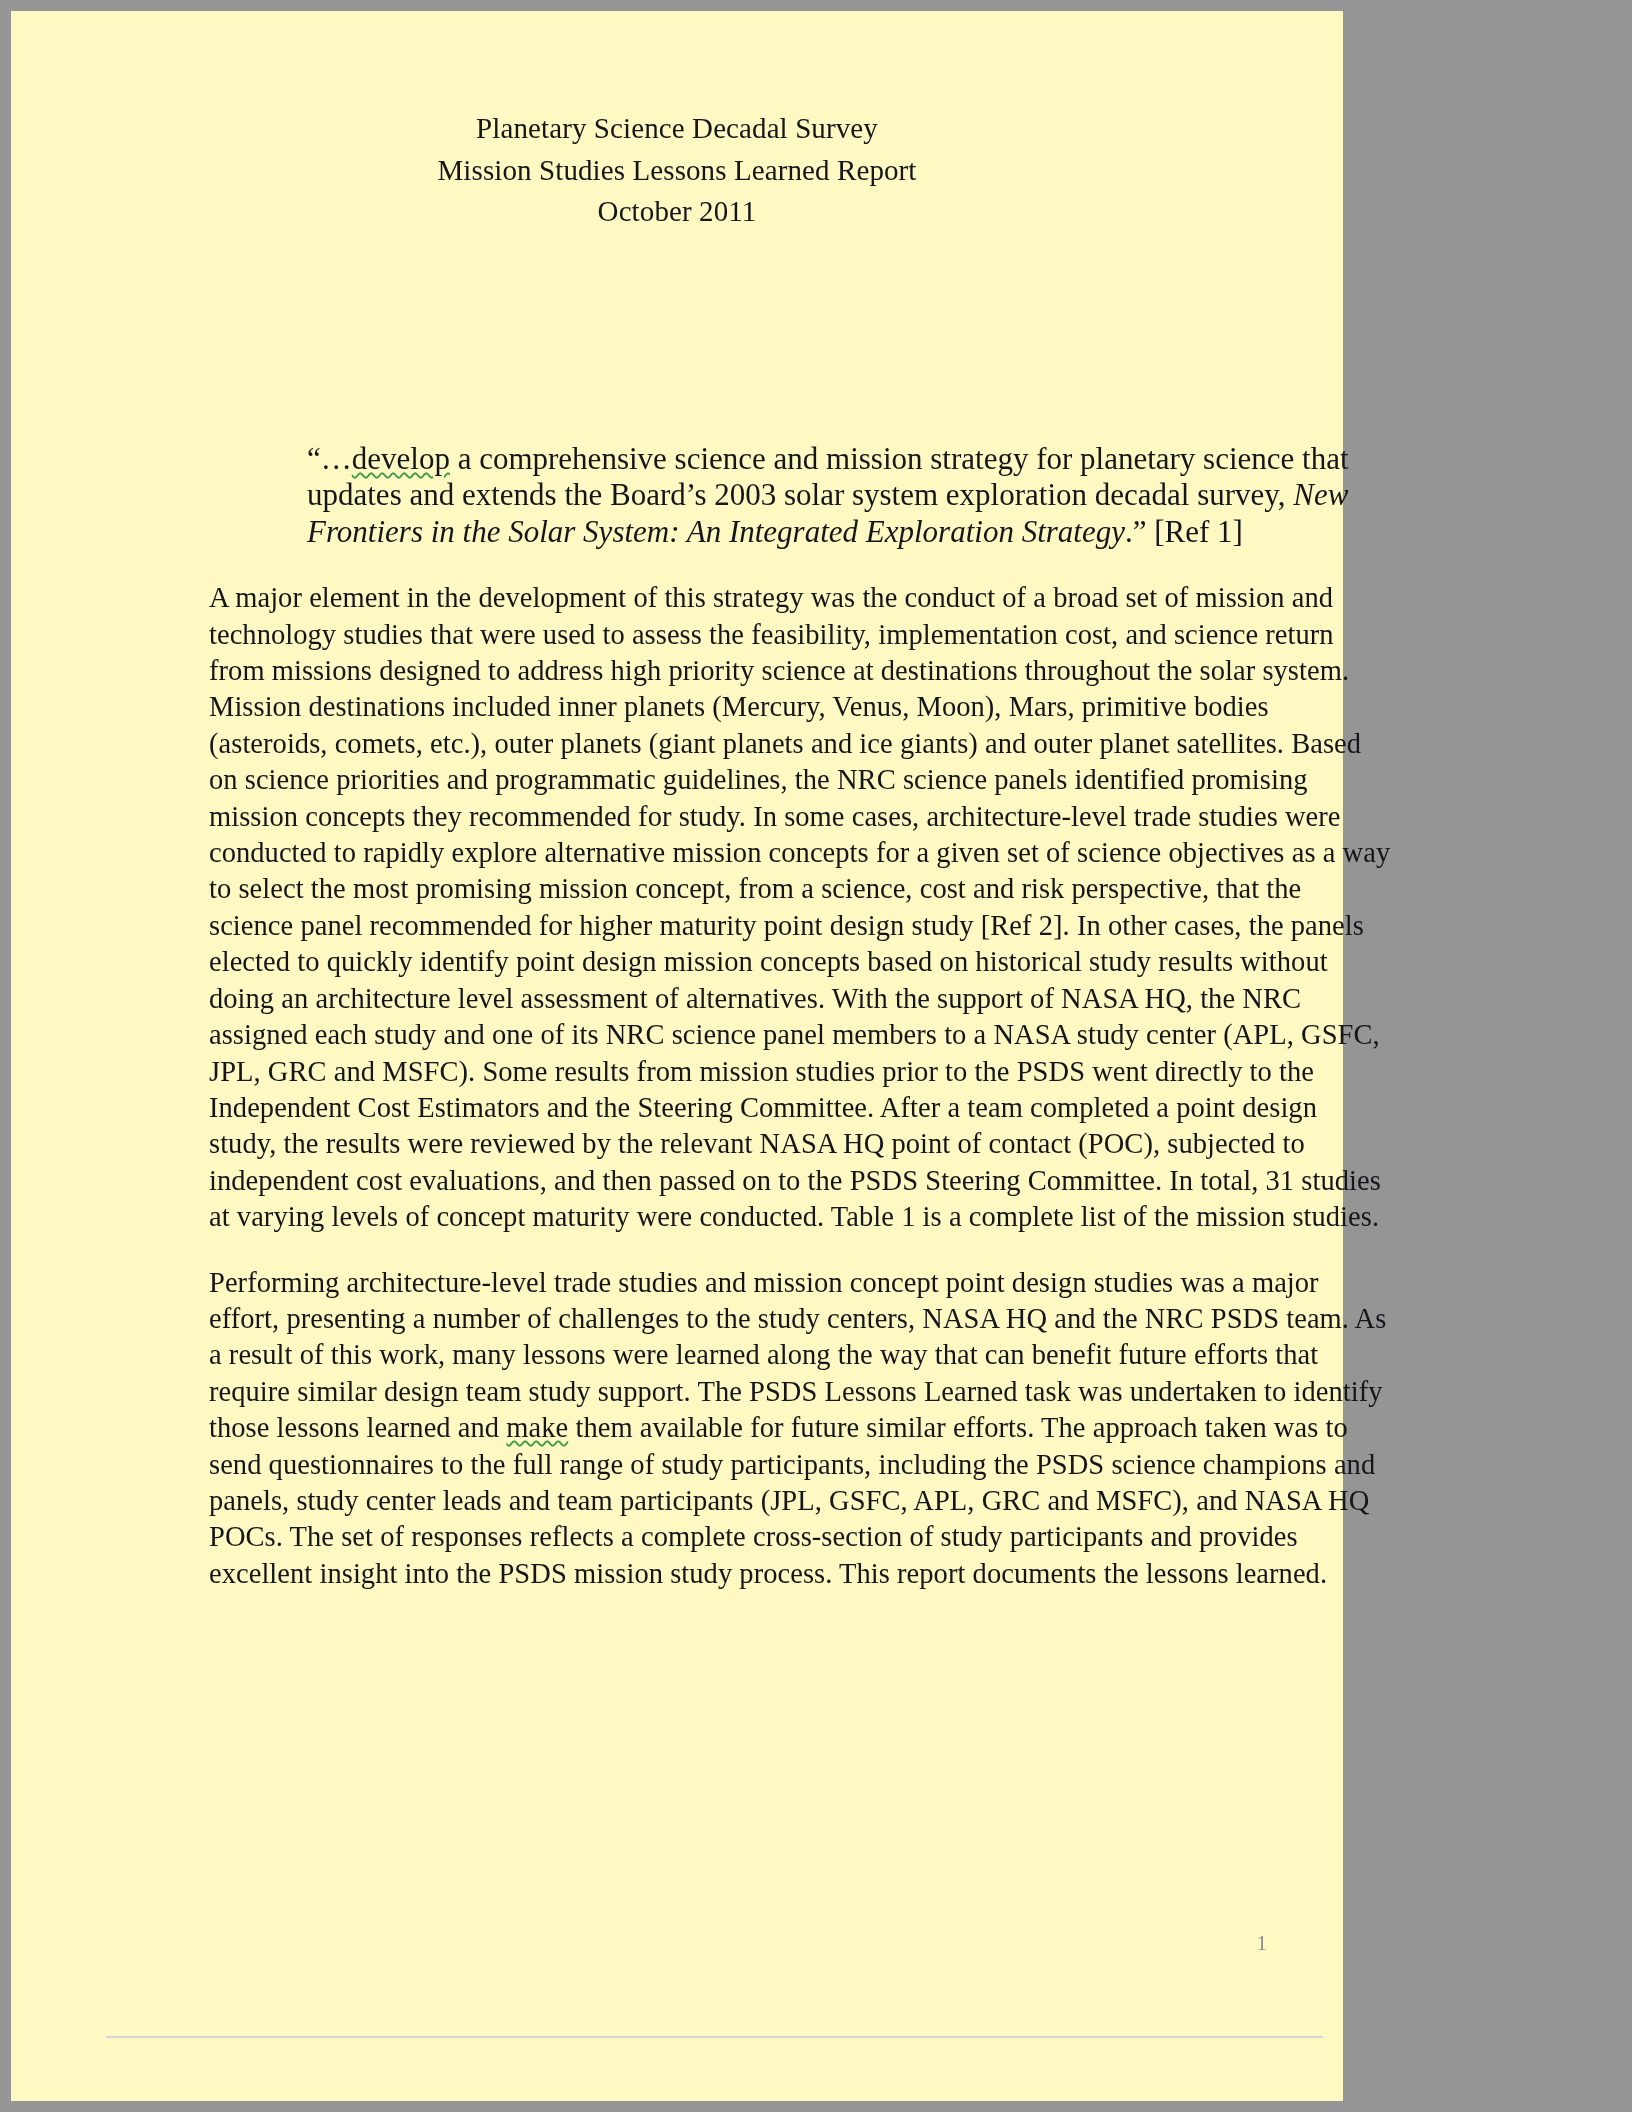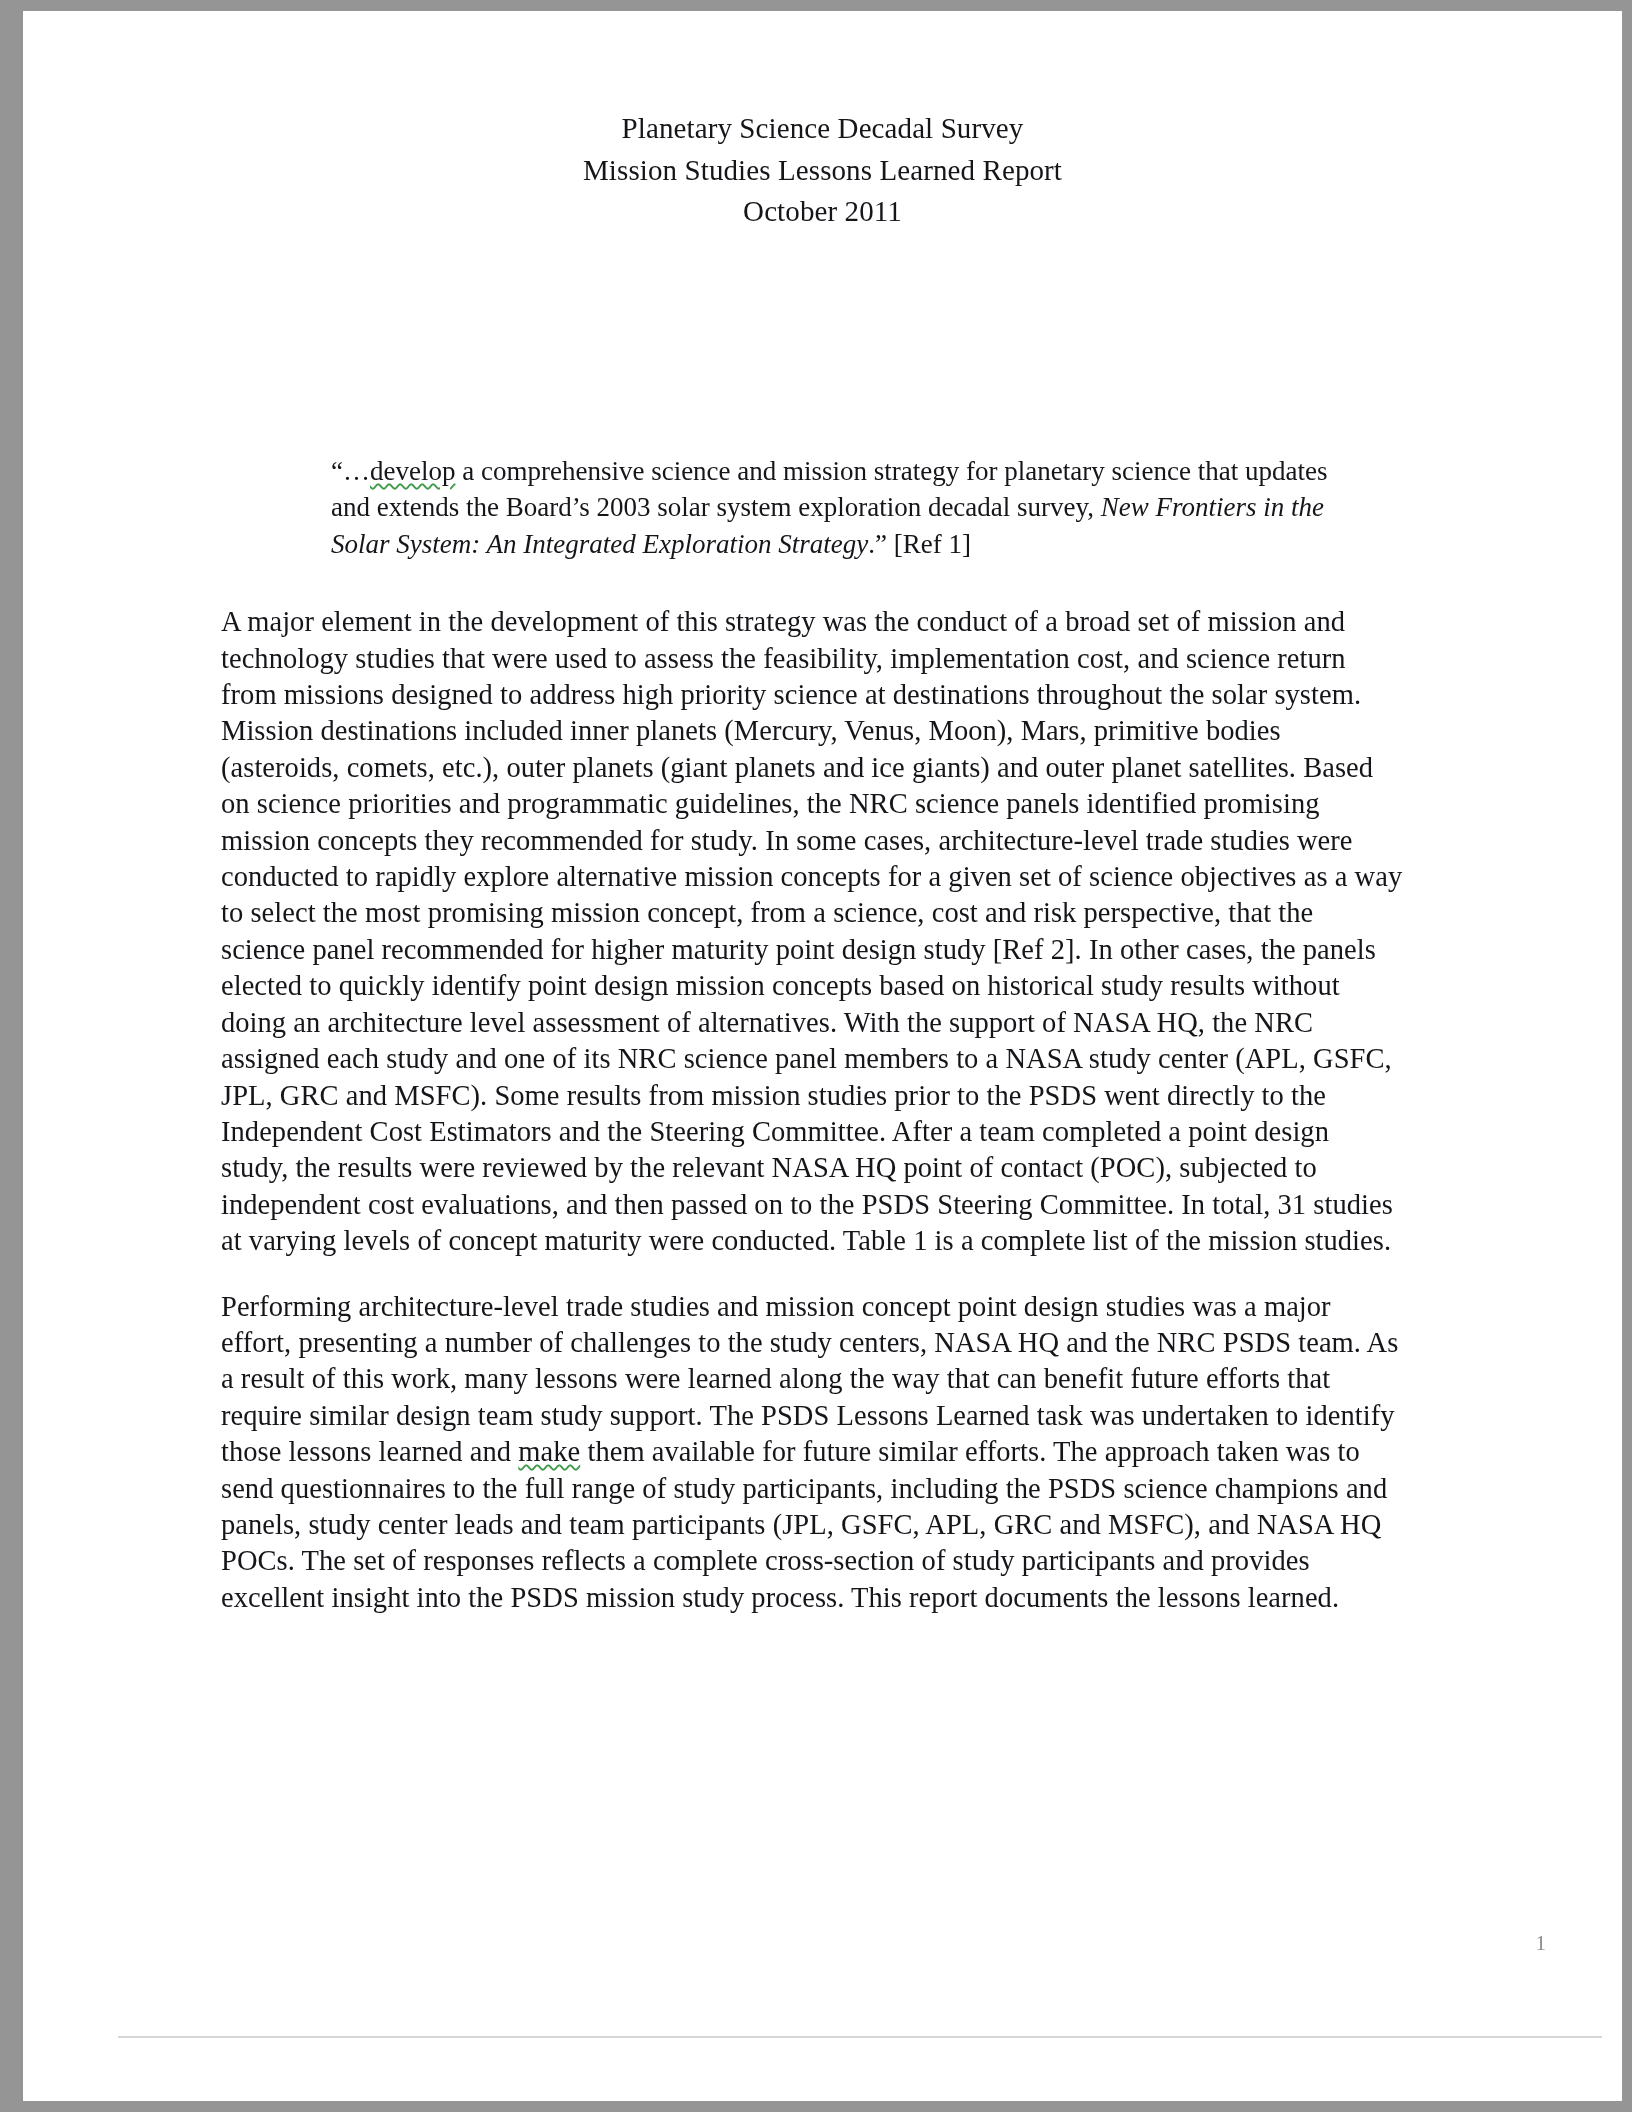--- a/index.html
+++ b/index.html
@@ -11,25 +11,25 @@
     width: 1632px;
     height: 2112px;
     background: #959595;
     font-family: "Liberation Serif", "DejaVu Serif", serif;
     overflow: hidden;
   }
 
   
   .page-frame {
     position: absolute;
-    left: 23px;
+    left: 11px;
     top: 11px;
-    width: 1599px;
+    width: 1332px;
     height: 2090px;
-    background: #ffffff;
+    background: #fef9c3;
     box-sizing: border-box;
   }
 
   .page-inner {
     position: absolute;
     left: 0;
     top: 0;
     width: 100%;
     height: 100%;
   }
@@ -74,24 +74,24 @@
     text-align: left;
     letter-spacing: 0.05px;
   }
 
   .gap-after-heading { height: 48px; }
   .gap-par { height: 29px; }
   .gap-quote-top { height: 26px; }
   .gap-quote-bottom { height: 26px; }
 
   blockquote.quote {
-    margin: 16px;
+    margin: 4px;
     padding-left: 94px;
     padding-right: 22px;
-    font-size: 27px;
+    font-size: 31px;
     line-height: 36.4px;
     color: #15161a;
   }
   blockquote.quote i { font-style: italic; }
 
   
   .squiggle {
     text-decoration: underline;
     text-decoration-style: wavy;
     text-decoration-color: #3f9a4a;

